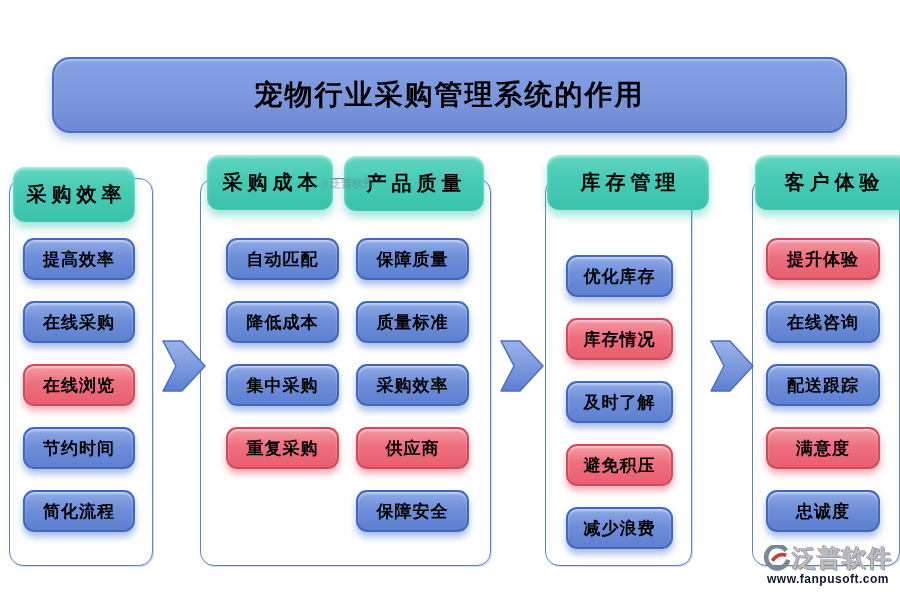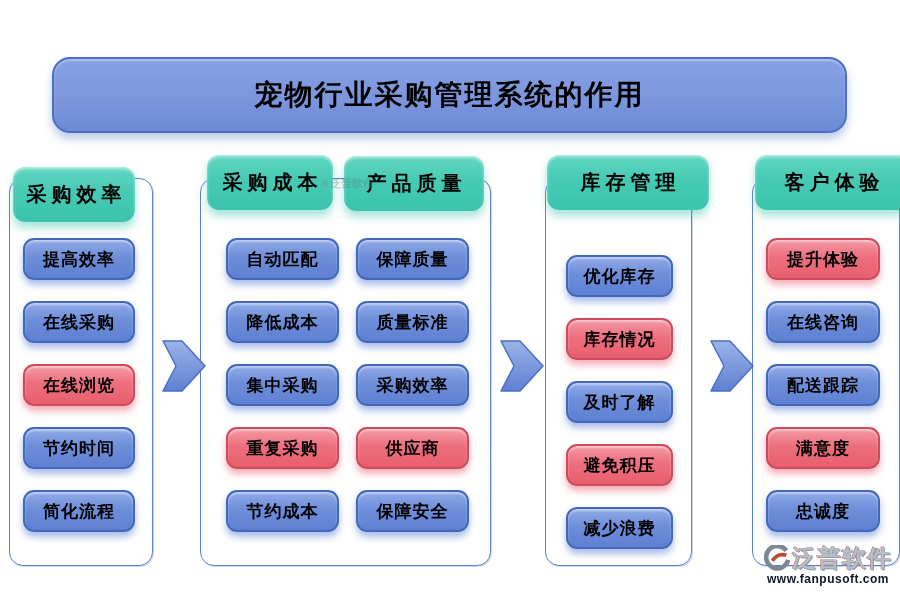--- a/index.html
+++ b/index.html
@@ -98,21 +98,20 @@
     <span>采购成本</span>
   </div>
   <div class="hdr" style="left:344px;width:140px;top:156px;">
     <span>产品质量</span>
   </div>
   <div class="stack" style="left:226px;width:113px;">
     <div class="btn blue">自动匹配</div>
     <div class="btn blue">降低成本</div>
     <div class="btn blue">集中采购</div>
     <div class="btn red">重复采购</div>
-    <div class="btn blue">节约成本</div>
   </div>
   <div class="stack" style="left:356px;width:113px;">
     <div class="btn blue">保障质量</div>
     <div class="btn blue">质量标准</div>
     <div class="btn blue">采购效率</div>
     <div class="btn red">供应商</div>
     <div class="btn blue">保障安全</div>
   </div>
 
   <div class="colbody" style="left:545px;width:145px;"></div>

